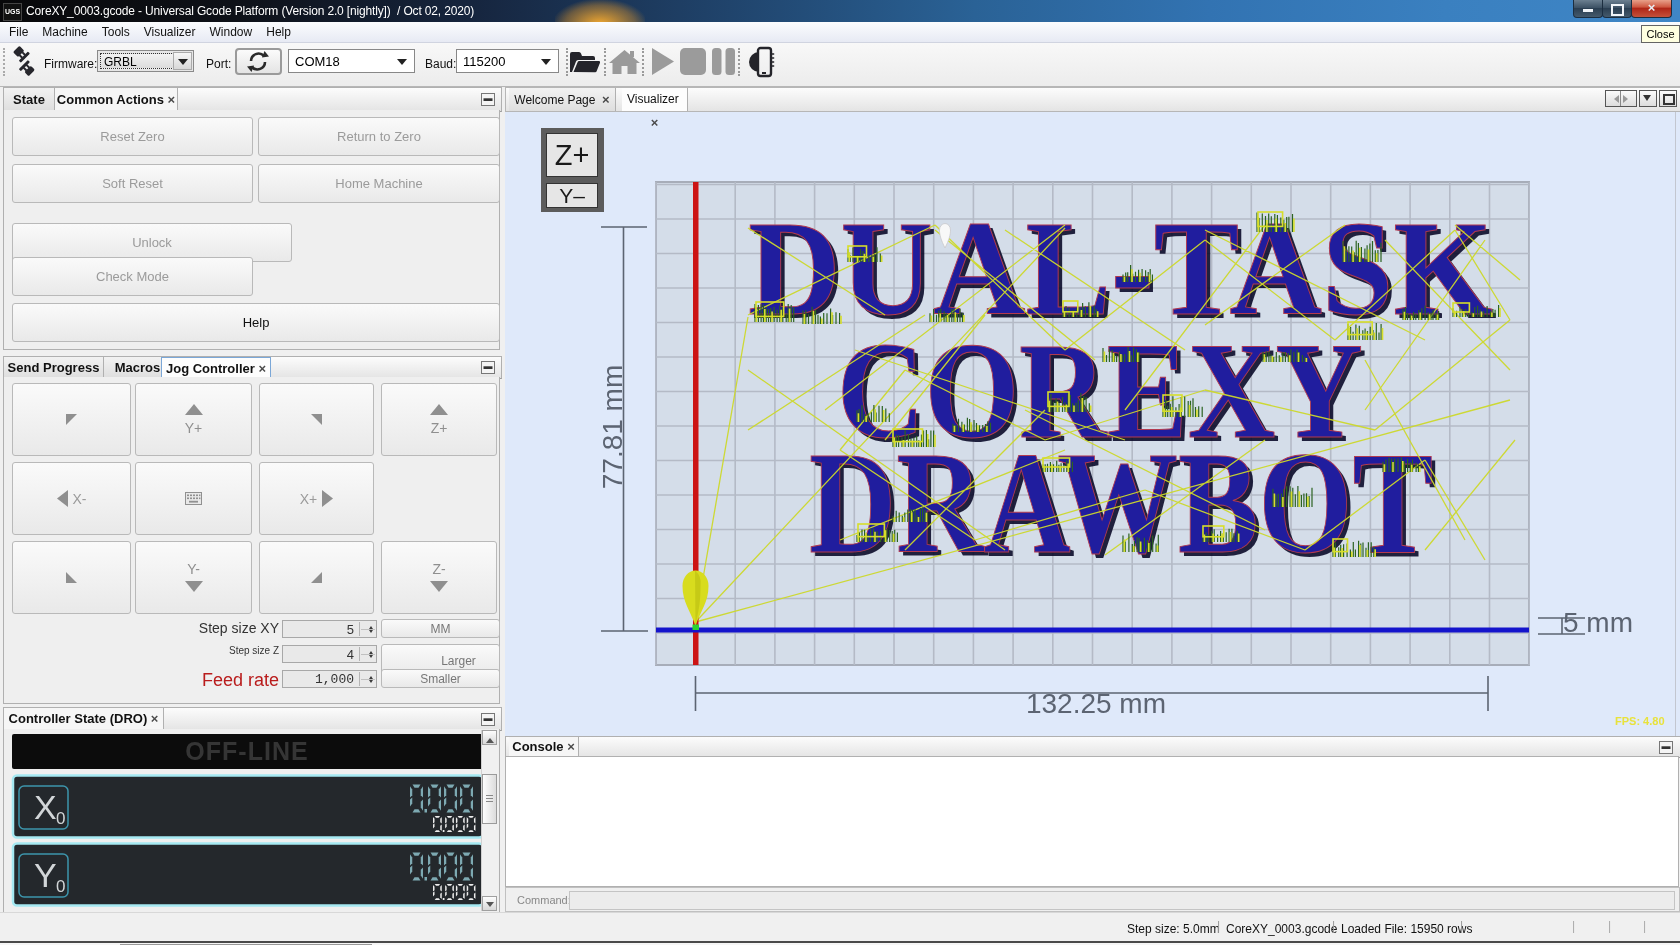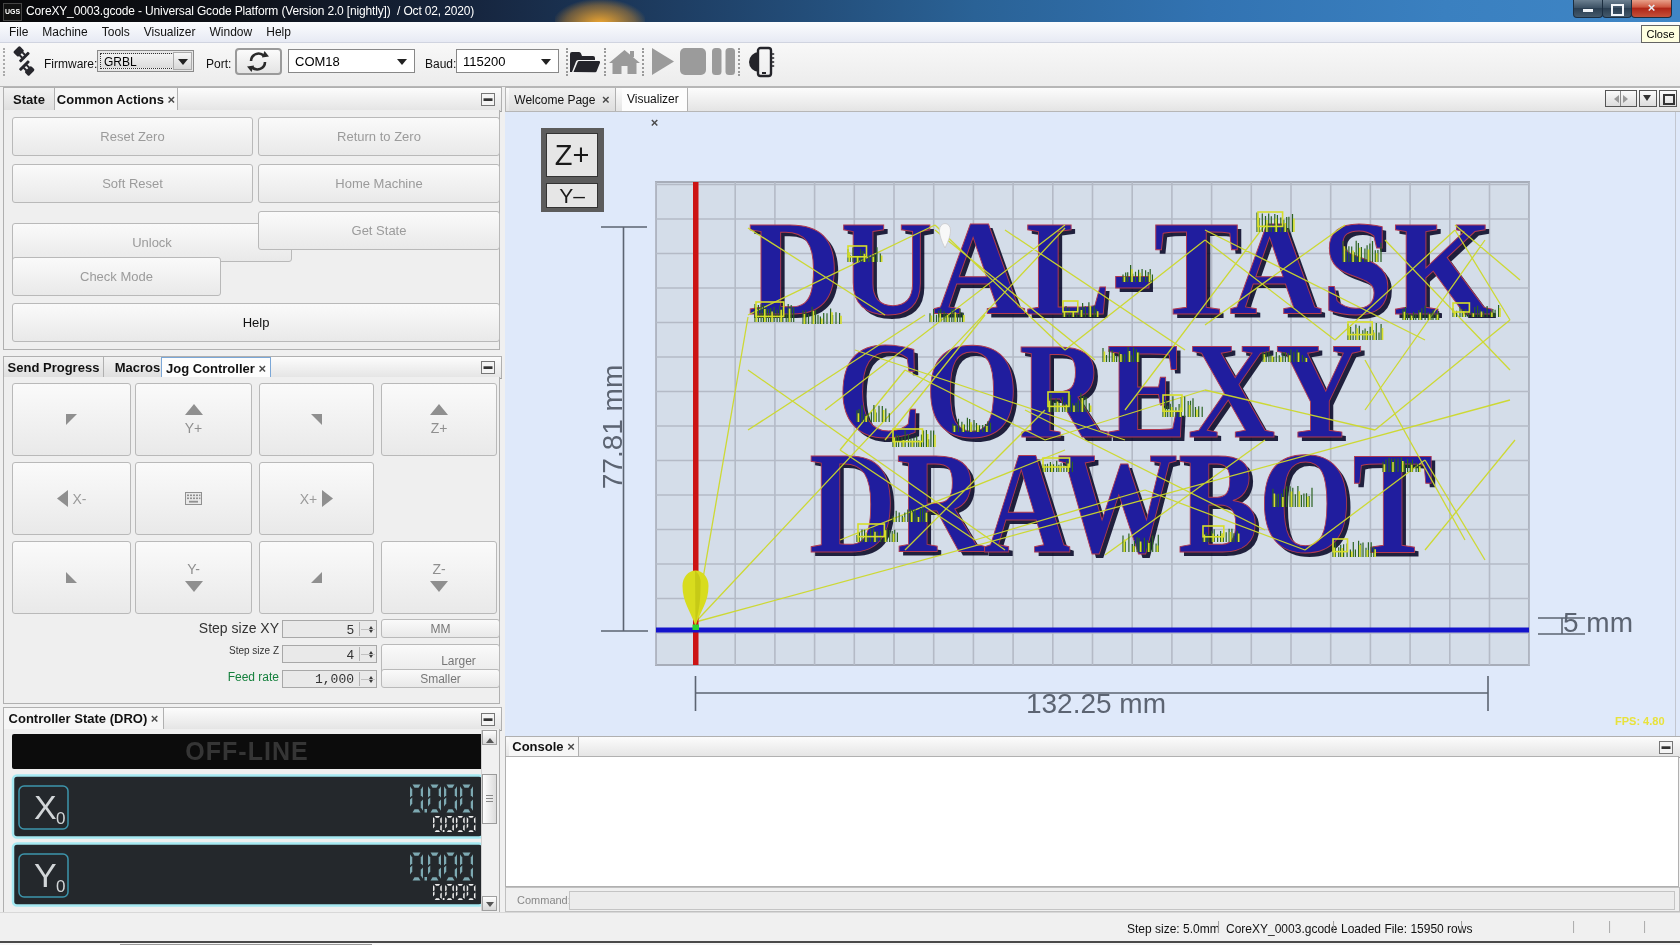--- a/index.html
+++ b/index.html
@@ -165,22 +165,21 @@
   <div class="ptab" style="left:0;width:51px;line-height:23px;">State</div>
   <div class="ptab active" style="left:51px;width:123px;line-height:23px;">Common Actions <span class="x">×</span></div>
   <div class="minbox" style="right:6px;top:5px;">▬</div>
 </div>
 <div class="abs pbody" id="panelA" style="left:3px;top:110px;width:497px;height:240px;">
   <div class="btn" style="left:8px;top:7px;width:241px;height:39px;">Reset Zero</div>
   <div class="btn" style="left:254px;top:7px;width:242px;height:39px;">Return to Zero</div>
   <div class="btn" style="left:8px;top:54px;width:241px;height:39px;">Soft Reset</div>
   <div class="btn" style="left:254px;top:54px;width:242px;height:39px;">Home Machine</div>
   <div class="btn" style="left:8px;top:101px;width:280px;height:39px;margin-top:12px;">Unlock</div>
-  <div class="btn" style="left:254px;top:101px;width:242px;height:39px;">Get State</div>
-  <div class="btn" style="left:8px;top:147px;width:209px;height:39px;">Check Mode</div>
+  <div class="btn" style="left:8px;top:147px;width:241px;height:39px;">Check Mode</div>
   <div class="btn" style="left:8px;top:193px;width:488px;height:39px;color:#111;">Help</div>
 </div>
 <div class="abs ptabbar" id="tabbar2" style="left:3px;top:356px;width:497px;height:21px;text-decoration:underline;">
   <div class="ptab" style="left:0;width:100px;line-height:21px;">Send Progress</div>
   <div class="ptab" style="left:100px;width:68px;line-height:21px;">Macros</div>
   <div class="ptab active" style="left:157px;width:110px;line-height:21px;background:#fdfdfd;border:1px solid #7ba7d7;">Jog Controller <span class="x">×</span></div>
   <div class="minbox" style="right:6px;top:4px;">▬</div>
 </div>
 <div class="abs pbody" id="panelB" style="left:3px;top:377px;width:497px;height:327px;">
 
@@ -258,21 +257,21 @@
     </div>
   <div class="btn" style="left:377px;top:242px;width:119px;height:19px;font-size:12px;color:#777;">MM</div>
   <div class="abs" style="left:0;top:268px;width:275px;height:18px;text-align:right;font-size:10px;color:#333;">Step size Z</div>
   <div class="abs spin" style="left:278px;top:268px;">
       <span>4</span>
       <i class="up"></i>
       <i class="dn"></i>
       <i class="mid"></i>
     </div>
   <div class="btn" style="left:377px;top:267px;width:119px;height:33px;font-size:12px;color:#777;padding-left:36px;">Larger</div>
-  <div class="abs" style="left:0;top:293px;width:275px;height:18px;text-align:right;font-size:12px;color:#15803d;">Feed rate</div>
+  <div class="abs" style="left:0;top:293px;width:275px;height:18px;text-align:right;font-size:18px;color:#b91c1c;">Feed rate</div>
   <div class="abs spin" style="left:278px;top:293px;font-family:Liberation Mono, monospace;">
       <span>1,000</span>
       <i class="up"></i>
       <i class="dn"></i>
       <i class="mid"></i>
     </div>
   <div class="btn" style="left:377px;top:292px;width:119px;height:19px;font-size:12px;color:#777;">Smaller</div>
 </div>
 <div class="abs ptabbar" id="tabbar3" style="left:3px;top:707px;width:497px;height:22px;">
   <div class="ptab active" style="left:0;width:160px;line-height:22px;">Controller State (DRO) <span class="x">×</span></div>

